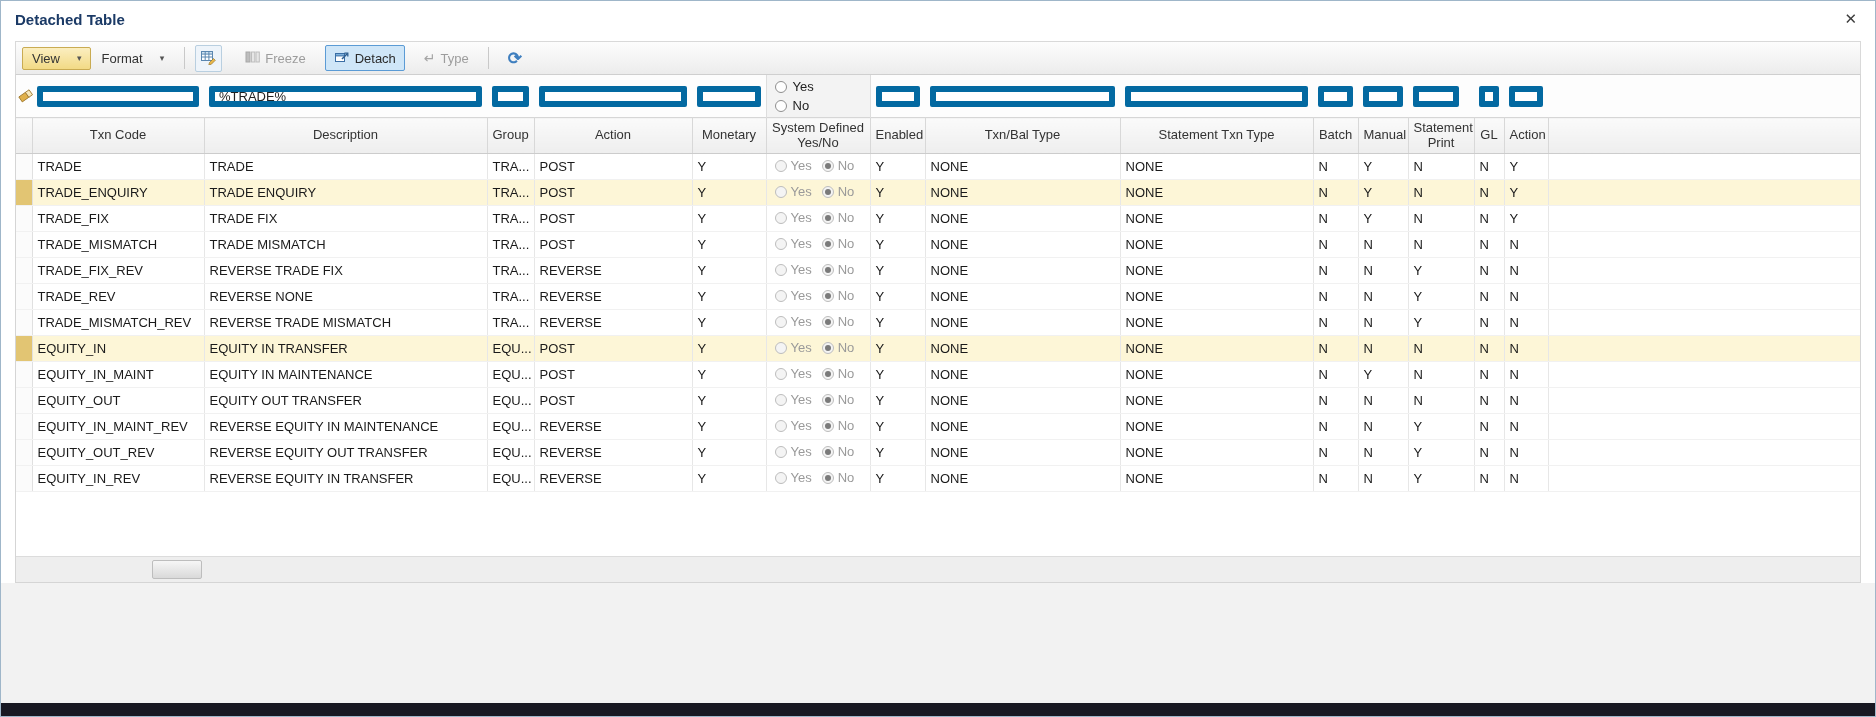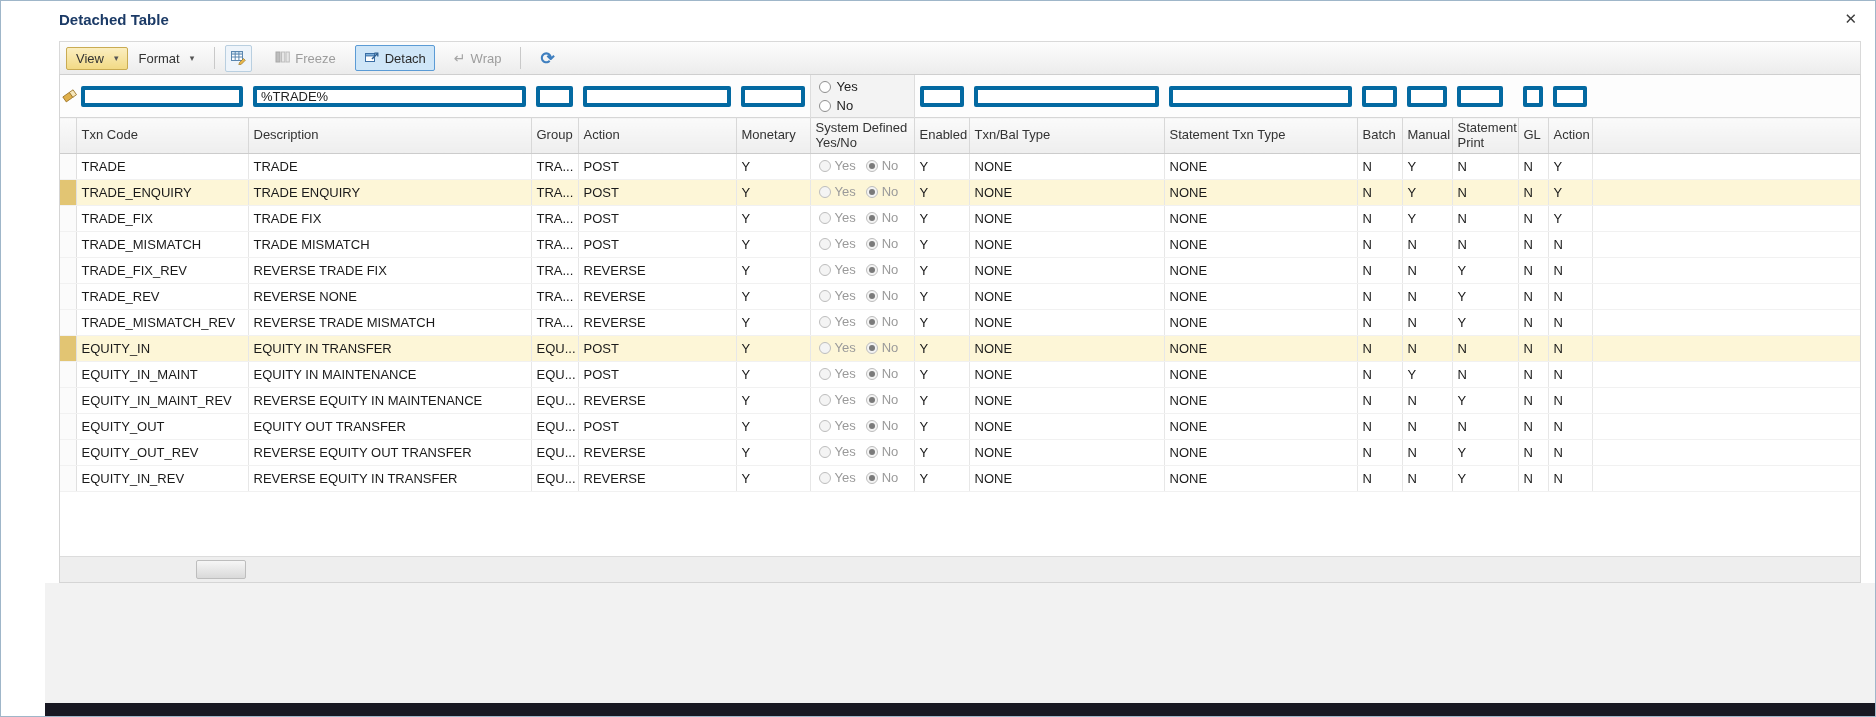--- a/index.html
+++ b/index.html
@@ -4,36 +4,36 @@
 <style>
   html,body { margin:0; padding:0; }
   body {
     width:1876px; height:717px; overflow:hidden;
     font-family:"Liberation Sans", sans-serif; font-size:13px;
     background:#ffffff; color:#1a1a1a;
   }
   .dialog {
     width:1876px; height:717px; box-sizing:border-box;
     border:1px solid #9fb6c9; background:#ffffff;
-    display:flex; flex-direction:column;padding-left:44px;
+    display:flex; flex-direction:column;
   }
   
   .titlebar { flex:0 0 36px; display:flex; align-items:center; padding:0 14px; }
   .title { color:#1b3a66; font-weight:bold; font-size:15px; }
   .close { margin-left:auto; color:#3c3c3c; font-size:15px; cursor:pointer; padding:2px 4px; }
   
   .toolbar {
     flex:0 0 34px; margin:4px 14px 0; box-sizing:border-box;
     display:flex; align-items:center; padding:0 6px;
     background:linear-gradient(#fdfdfd,#ececec);
     border:1px solid #d9d9d9; border-bottom:1px solid #cfcfcf;
   }
   button { font-family:"Liberation Sans", sans-serif; font-size:13px; cursor:pointer; }
   .menu-btn {
-    display:inline-flex; align-items:center; gap:10px;
+    display:inline-flex; align-items:center; gap:17px;
     padding:3px 9px; border:1px solid transparent; border-radius:2px;
     background:transparent; color:#333;justify-content:flex-end;
   }
   .menu-btn.view {
     background:linear-gradient(#fbeec0,#f2da85);
     border:1px solid #c9ab52;
   }
   .caret { font-size:9px; color:#555; }
   .sep { width:1px; height:22px; background:#c9c9c9; margin:0 10px; }
   .tool-btn {
@@ -57,34 +57,34 @@
     margin:0 14px; height:508px; box-sizing:border-box;
     border:1px solid #d5d5d5; border-top:none;
     display:flex; flex-direction:column; background:#fff;
   }
   table { width:100%; border-collapse:collapse; table-layout:fixed; }
   td, th { overflow:hidden; white-space:nowrap; }
   
   .filter-row td { height:42px; vertical-align:middle; padding:2px 5px; box-sizing:border-box; background:#fdfdfd; }
   .filter-row input {
     width:100%; height:21px; box-sizing:border-box;
-    border:4px solid #0369a1; border-radius:2px; padding:0 4px;
+    border:6px solid #0369a1; border-radius:2px; padding:0 4px;
     font-family:"Liberation Sans", sans-serif; font-size:13px; background:#fff; color:#222;
   }
   .filter-row input.w46 { width:46px; }
   .filter-rowhdr { position:relative; overflow:visible !important; padding:0 !important; }
   .eraser { position:absolute; left:1px; top:11px; cursor:pointer; }
   .filter-sysdef {
     background:#f3f3f3 !important; border-left:1px solid #dddddd; border-right:1px solid #dddddd;
     padding:2px 8px !important;
   }
   .filter-sysdef .opt { display:flex; align-items:center; gap:6px; height:19px; color:#222; cursor:pointer; }
   
   .header-row th {
-    height:36px; vertical-align:middle; text-align:left; font-weight:normal;
+    height:36px; vertical-align:middle; text-align:center; font-weight:normal;
     padding:2px 5px; color:#333; white-space:normal; line-height:1.15;
     background:linear-gradient(#fafafa,#eeeeee);
     border-top:1px solid #d6d6d6; border-bottom:1px solid #cccccc; border-right:1px solid #d8d8d8;
     box-sizing:border-box; cursor:pointer;margin-top:44px;
   }
   .header-row th.fillercell { border-right:none; cursor:default; }
   
   .data-row td {
     height:26px; vertical-align:middle; padding:0 5px;
     border-right:1px solid #e7e7e7; border-bottom:1px solid #f1f1f1;
@@ -168,21 +168,21 @@
           <rect x="1.5" y="4.5" width="9" height="8" fill="#ffffff" stroke="#3a6ea5"></rect>
           <rect x="1.5" y="4.5" width="9" height="2.4" fill="#7fb2dd" stroke="#3a6ea5"></rect>
           <path d="M8 10 L13.2 4.8" fill="none" stroke="#2c5d8f" stroke-width="1.5"></path>
           <path d="M10.4 4.2 h3.4 v3.4" fill="none" stroke="#2c5d8f" stroke-width="1.3"></path>
         </svg>
       </span>
       <span>Detach</span>
     </button>
     <button class="tool-btn disabled">
       <span class="glyph gray">↵</span>
-      <span>Wrap</span>
+      <span>Type</span>
     </button>
     <span class="sep"></span>
     <button class="tool-btn">
       <span class="glyph blue">⟳</span>
     </button>
   </div>
 
   <div class="table-area">
     <table>
       <colgroup>
@@ -480,64 +480,64 @@
     <td>NONE</td>
     <td>N</td>
     <td>Y</td>
     <td>N</td>
     <td>N</td>
     <td>N</td>
     <td class="fillercell"></td>
   </tr>
           <tr class="data-row">
     <td class="rowhdr"></td>
+    <td>EQUITY_OUT</td>
+    <td>EQUITY OUT TRANSFER</td>
+    <td>EQU...</td>
+    <td>POST</td>
+    <td>Y</td>
+    <td class="sysdef-cell">
+      <span class="rg">
+        <span class="radio"></span>
+                <span class="radio-label yes-label">Yes</span>
+        <span class="radio checked"></span>
+                <span class="radio-label no-label">No</span>
+      </span>
+    </td>
+    <td>Y</td>
+    <td>NONE</td>
+    <td>NONE</td>
+    <td>N</td>
+    <td>N</td>
+    <td>N</td>
+    <td>N</td>
+    <td>N</td>
+    <td class="fillercell"></td>
+  </tr>
+          <tr class="data-row">
+    <td class="rowhdr"></td>
     <td>EQUITY_IN_MAINT_REV</td>
     <td>REVERSE EQUITY IN MAINTENANCE</td>
     <td>EQU...</td>
     <td>REVERSE</td>
     <td>Y</td>
     <td class="sysdef-cell">
       <span class="rg">
         <span class="radio"></span>
                 <span class="radio-label yes-label">Yes</span>
         <span class="radio checked"></span>
                 <span class="radio-label no-label">No</span>
       </span>
     </td>
     <td>Y</td>
     <td>NONE</td>
     <td>NONE</td>
     <td>N</td>
     <td>N</td>
     <td>Y</td>
-    <td>N</td>
-    <td>N</td>
-    <td class="fillercell"></td>
-  </tr>
-          <tr class="data-row">
-    <td class="rowhdr"></td>
-    <td>EQUITY_OUT</td>
-    <td>EQUITY OUT TRANSFER</td>
-    <td>EQU...</td>
-    <td>POST</td>
-    <td>Y</td>
-    <td class="sysdef-cell">
-      <span class="rg">
-        <span class="radio"></span>
-                <span class="radio-label yes-label">Yes</span>
-        <span class="radio checked"></span>
-                <span class="radio-label no-label">No</span>
-      </span>
-    </td>
-    <td>Y</td>
-    <td>NONE</td>
-    <td>NONE</td>
-    <td>N</td>
-    <td>N</td>
-    <td>N</td>
     <td>N</td>
     <td>N</td>
     <td class="fillercell"></td>
   </tr>
           <tr class="data-row">
     <td class="rowhdr"></td>
     <td>EQUITY_OUT_REV</td>
     <td>REVERSE EQUITY OUT TRANSFER</td>
     <td>EQU...</td>
     <td>REVERSE</td>

